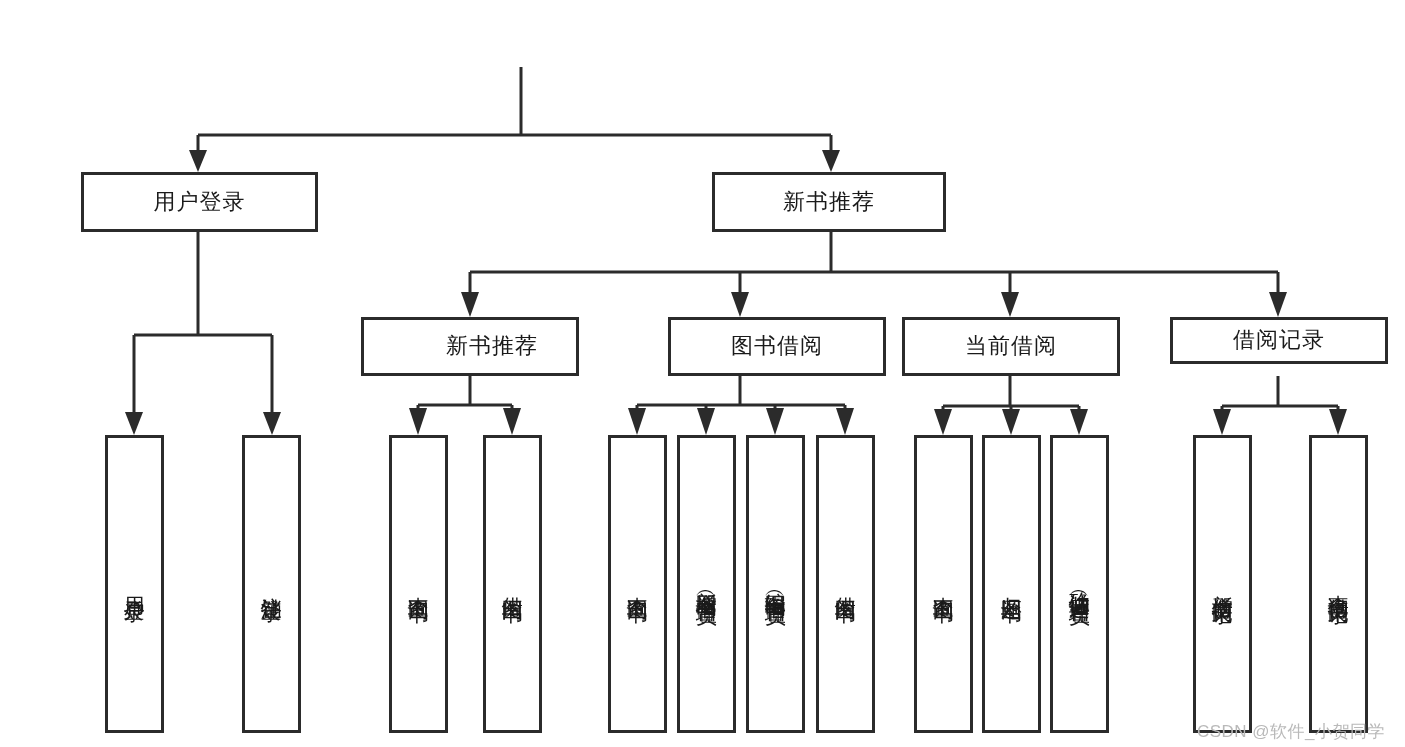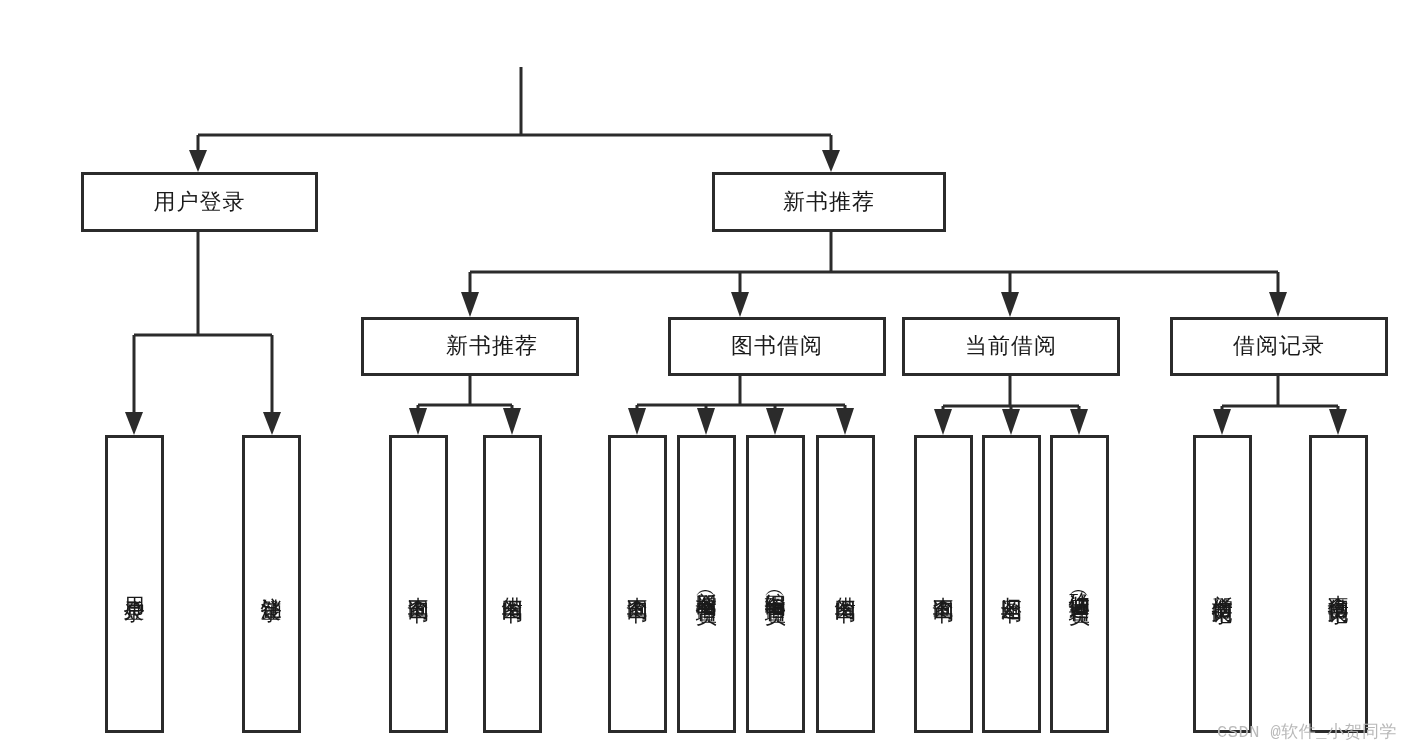--- a/index.html
+++ b/index.html
@@ -56,27 +56,26 @@
   .wire {
     stroke: #2b2b2b;
     stroke-width: 3;
     fill: none;
   }
   .arrowhead {
     fill: #2b2b2b;
   }
   #watermark {
     position: absolute;
-    right: 8px;
+    right: 20px;
     bottom: 4px;
     font-size: 17px;
     color: #b9b9b9;
     letter-spacing: 0.5px;
     white-space: nowrap;
-    font-family: Liberation Mono, monospace;
   }
 </style>
 </head>
 <body>
 
 <div id="canvas">
 
   <svg id="wires" viewBox="0 0 1405 747">
     <defs></defs>
 
@@ -151,21 +150,21 @@
 
   <div class="node horiz" style="left:361px; top:317px; width:218px; height:59px;padding-left:44px;">
     <span>新书推荐</span>
   </div>
   <div class="node horiz" style="left:668px; top:317px; width:218px; height:59px;">
     <span>图书借阅</span>
   </div>
   <div class="node horiz" style="left:902px; top:317px; width:218px; height:59px;">
     <span>当前借阅</span>
   </div>
-  <div class="node horiz" style="left:1170px; top:317px; width:218px; height:59px;">
+  <div class="node horiz" style="left:1170px; top:317px; width:218px; height:47px;">
     <span>借阅记录</span>
   </div>
 
   <div class="node vert" style="left:105px; top:435px; width:59px; height:298px;">
     <span>用户登录</span>
   </div>
   <div class="node vert" style="left:242px; top:435px; width:59px; height:298px;">
     <span>注销登录</span>
   </div>
 

